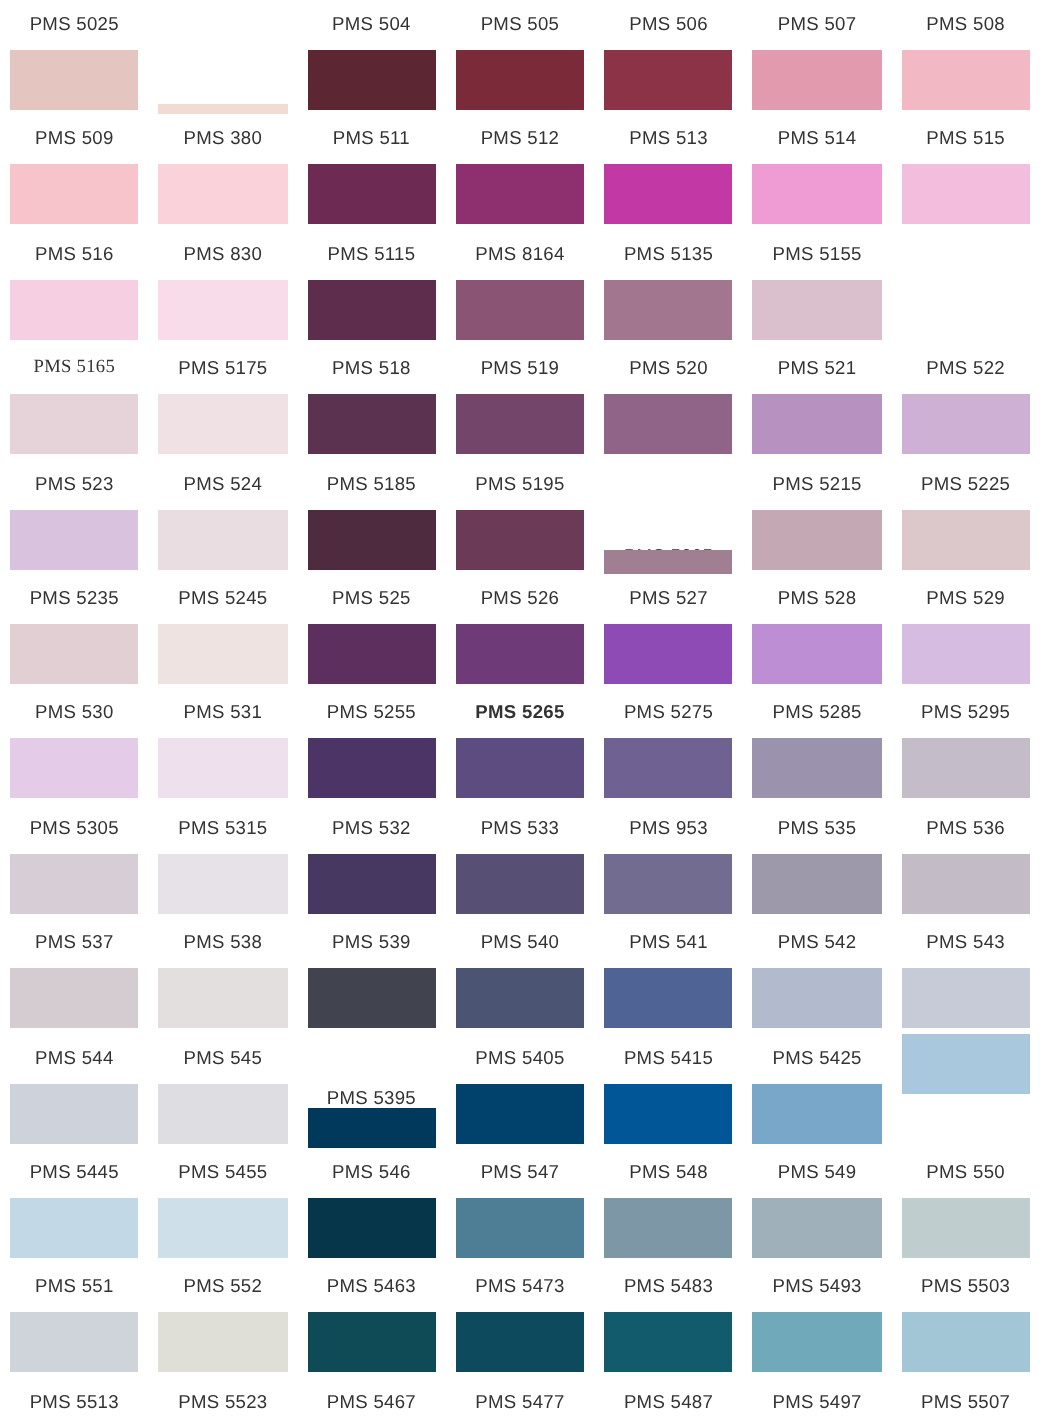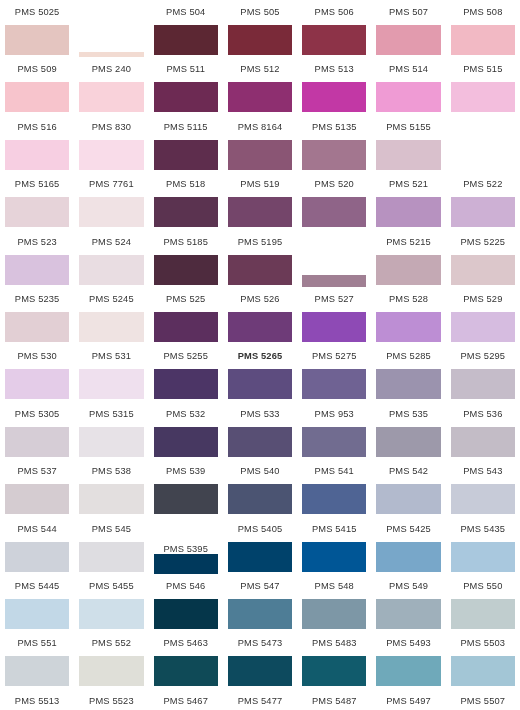--- a/index.html
+++ b/index.html
@@ -83,21 +83,21 @@
         <div class="swatch-label" style="color: rgb(51, 51, 51);">PMS 508</div>
         <div class="swatch-chip" style="background: rgb(242, 185, 196);"></div>
       </div>
     </div>
     <div class="swatch-row">
       <div class="swatch-cell">
         <div class="swatch-label" style="color: rgb(51, 51, 51);">PMS 509</div>
         <div class="swatch-chip" style="background: rgb(247, 196, 204);"></div>
       </div>
       <div class="swatch-cell">
-        <div class="swatch-label" style="color: rgb(51, 51, 51);">PMS 240</div>
+        <div class="swatch-label" style="color: rgb(51, 51, 51);">PMS 380</div>
         <div class="swatch-chip" style="background: rgb(249, 210, 218);"></div>
       </div>
       <div class="swatch-cell">
         <div class="swatch-label" style="color: rgb(51, 51, 51);">PMS 511</div>
         <div class="swatch-chip" style="background: rgb(109, 42, 83);"></div>
       </div>
       <div class="swatch-cell">
         <div class="swatch-label" style="color: rgb(51, 51, 51);">PMS 512</div>
         <div class="swatch-chip" style="background: rgb(142, 47, 112);"></div>
       </div>
@@ -135,25 +135,25 @@
         <div class="swatch-label" style="color: rgb(51, 51, 51);">PMS 5135</div>
         <div class="swatch-chip" style="background: rgb(163, 118, 143);"></div>
       </div>
       <div class="swatch-cell">
         <div class="swatch-label" style="color: rgb(51, 51, 51);">PMS 5155</div>
         <div class="swatch-chip" style="background: rgb(217, 192, 204);"></div>
       </div>
     </div>
     <div class="swatch-row">
       <div class="swatch-cell">
-        <div class="swatch-label" style="color: rgb(51, 51, 51);">PMS 5165</div>
+        <div class="swatch-label" style="color: rgb(51, 51, 51); font-family: Liberation Serif, serif;">PMS 5165</div>
         <div class="swatch-chip" style="background: rgb(230, 211, 217);"></div>
       </div>
       <div class="swatch-cell">
-        <div class="swatch-label" style="color: rgb(51, 51, 51);">PMS 7761</div>
+        <div class="swatch-label" style="color: rgb(51, 51, 51);">PMS 5175</div>
         <div class="swatch-chip" style="background: rgb(240, 226, 228);"></div>
       </div>
       <div class="swatch-cell">
         <div class="swatch-label" style="color: rgb(51, 51, 51);">PMS 518</div>
         <div class="swatch-chip" style="background: rgb(91, 51, 80);"></div>
       </div>
       <div class="swatch-cell">
         <div class="swatch-label" style="color: rgb(51, 51, 51);">PMS 519</div>
         <div class="swatch-chip" style="background: rgb(116, 69, 106);"></div>
       </div>
@@ -339,21 +339,20 @@
       </div>
       <div class="swatch-cell">
         <div class="swatch-label" style="color: rgb(51, 51, 51);">PMS 5415</div>
         <div class="swatch-chip" style="background: rgb(0, 86, 150);"></div>
       </div>
       <div class="swatch-cell">
         <div class="swatch-label" style="color: rgb(51, 51, 51);">PMS 5425</div>
         <div class="swatch-chip" style="background: rgb(120, 167, 201);"></div>
       </div>
       <div class="swatch-cell">
-        <div class="swatch-label" style="color: rgb(51, 51, 51);">PMS 5435</div>
         <div class="swatch-chip" style="background: rgb(169, 200, 222);"></div>
       </div>
     </div>
     <div class="swatch-row">
       <div class="swatch-cell">
         <div class="swatch-label" style="color: rgb(51, 51, 51);">PMS 5445</div>
         <div class="swatch-chip" style="background: rgb(194, 216, 231);"></div>
       </div>
       <div class="swatch-cell">
         <div class="swatch-label" style="color: rgb(51, 51, 51);">PMS 5455</div>

